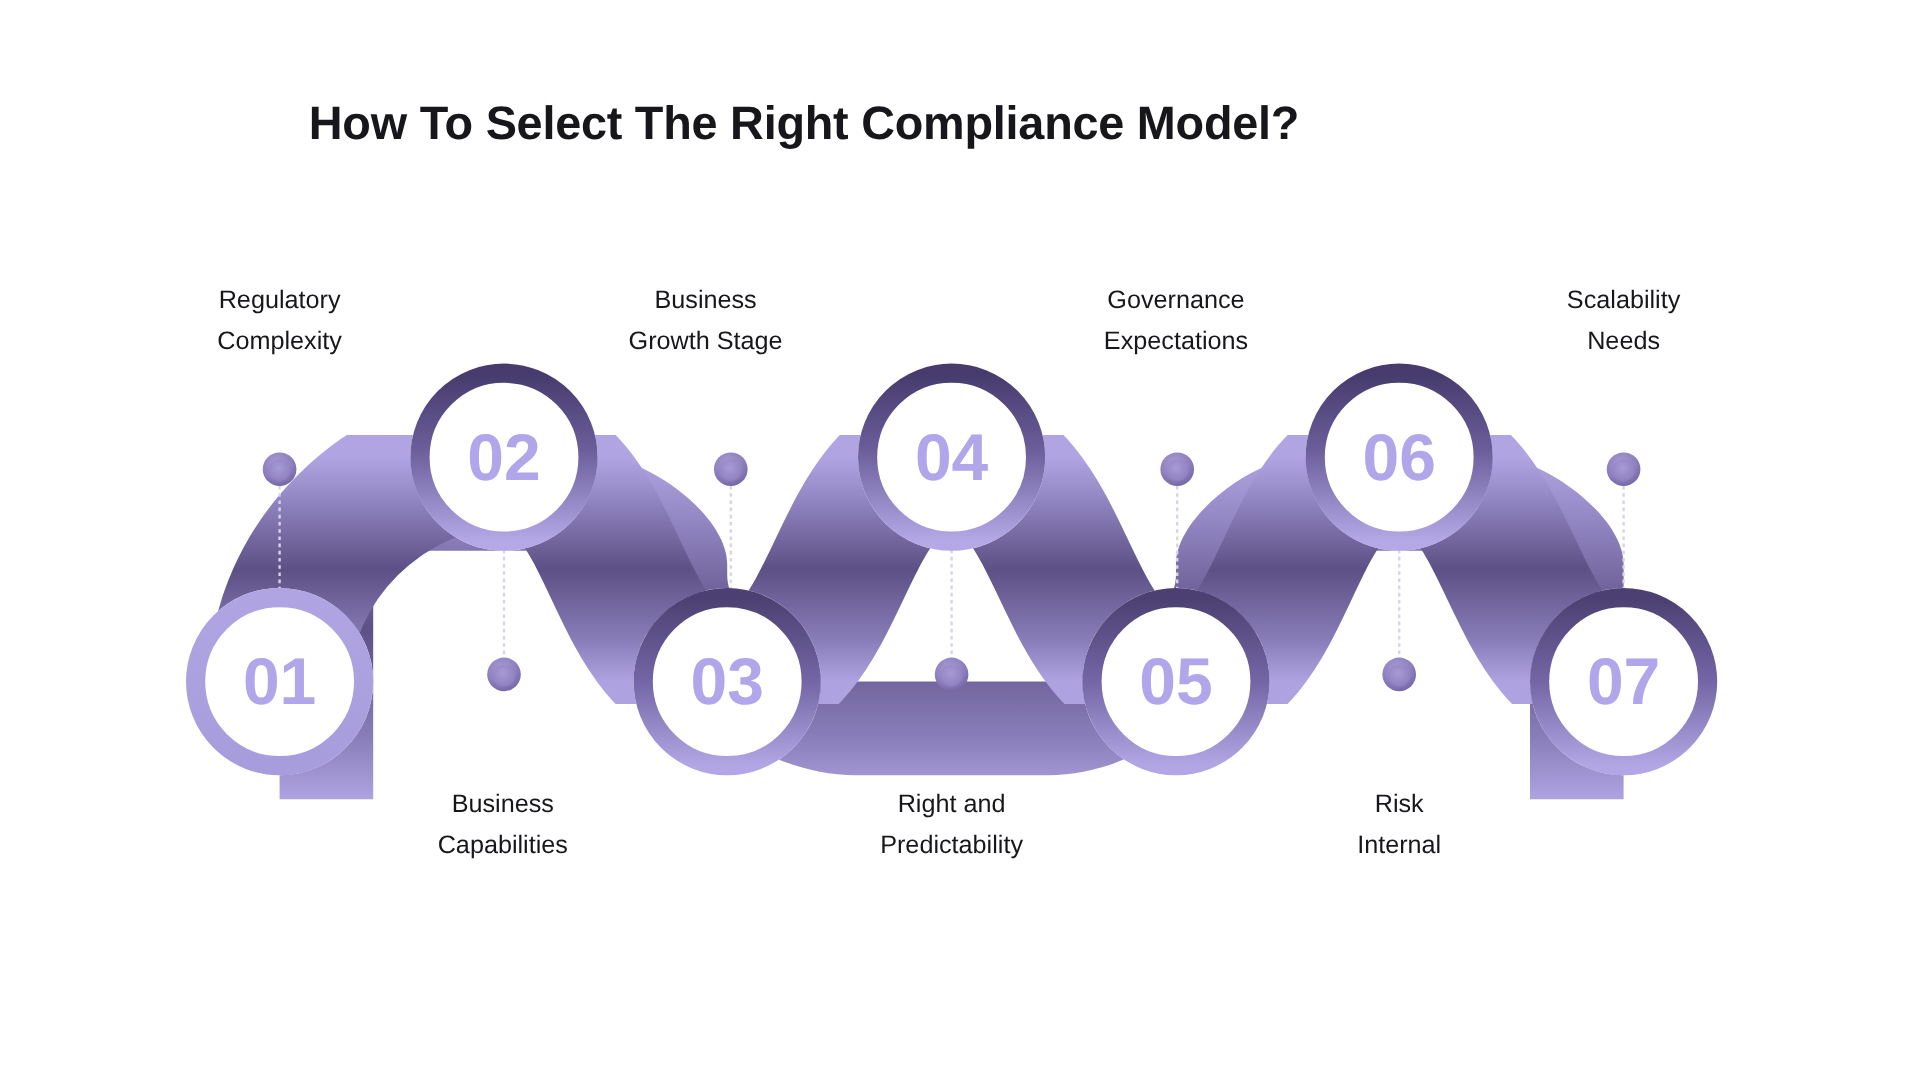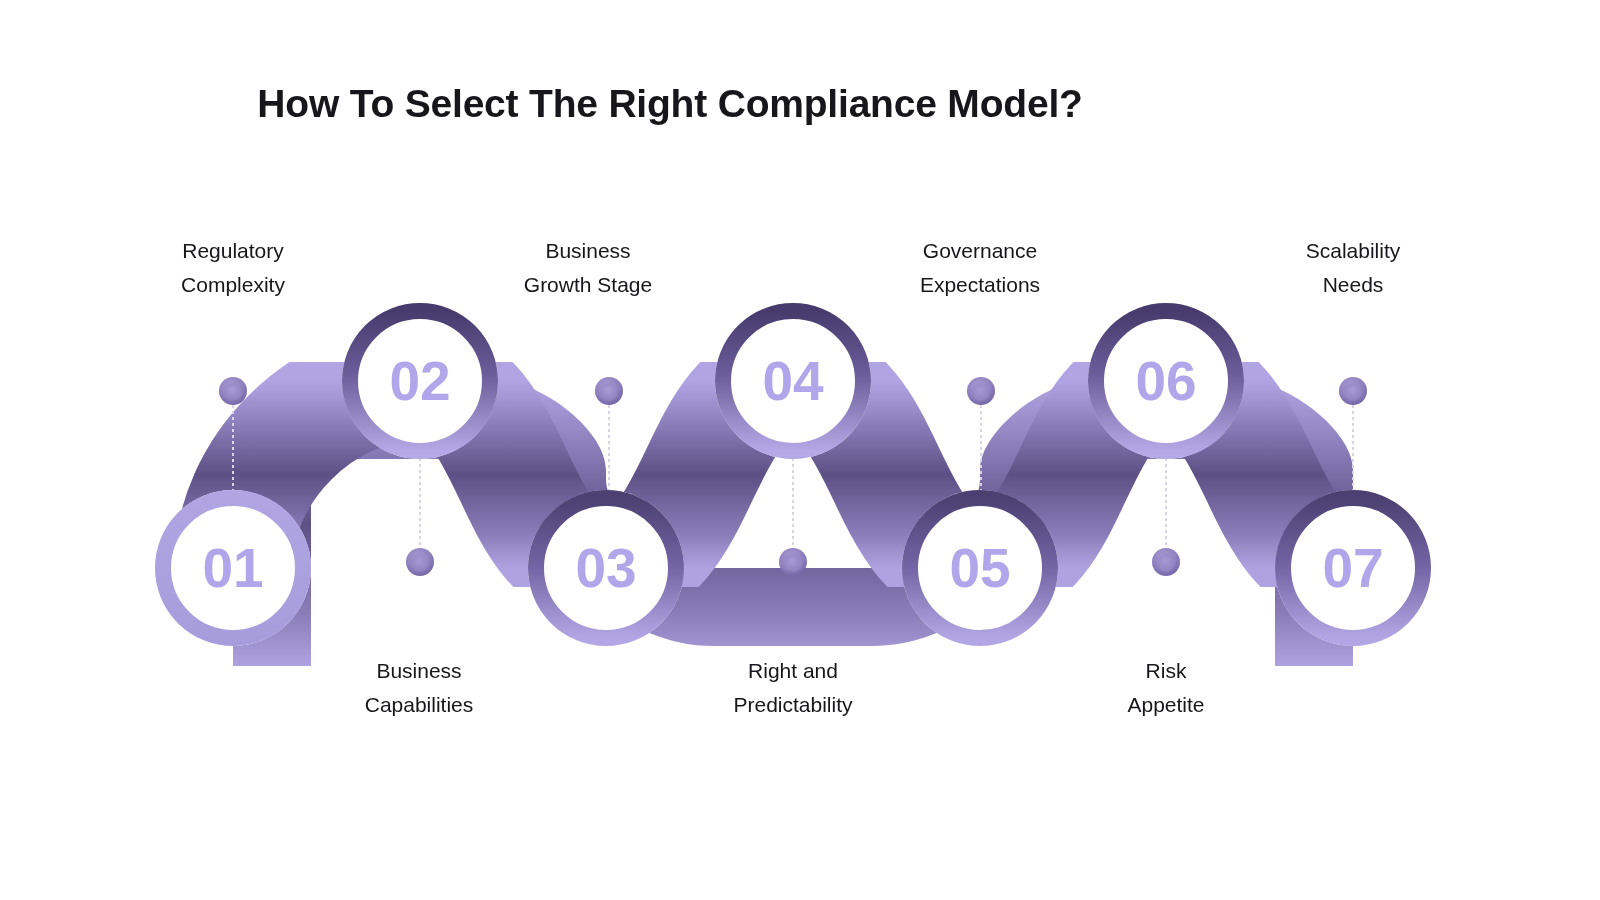--- a/index.html
+++ b/index.html
@@ -237,13 +237,13 @@
 <div class="step-label top" style="left:980px;  top:234px;">Governance
 Expectations</div>
 <div class="step-label top" style="left:1353px; top:234px;">Scalability
 Needs</div>
 
 <div class="step-label bot" style="left:419px;  top:654px;">Business
 Capabilities</div>
 <div class="step-label bot" style="left:793px;  top:654px;">Right and
 Predictability</div>
 <div class="step-label bot" style="left:1166px; top:654px;">Risk
-Appetite</div>
+Internal</div>
 
 </body></html>

